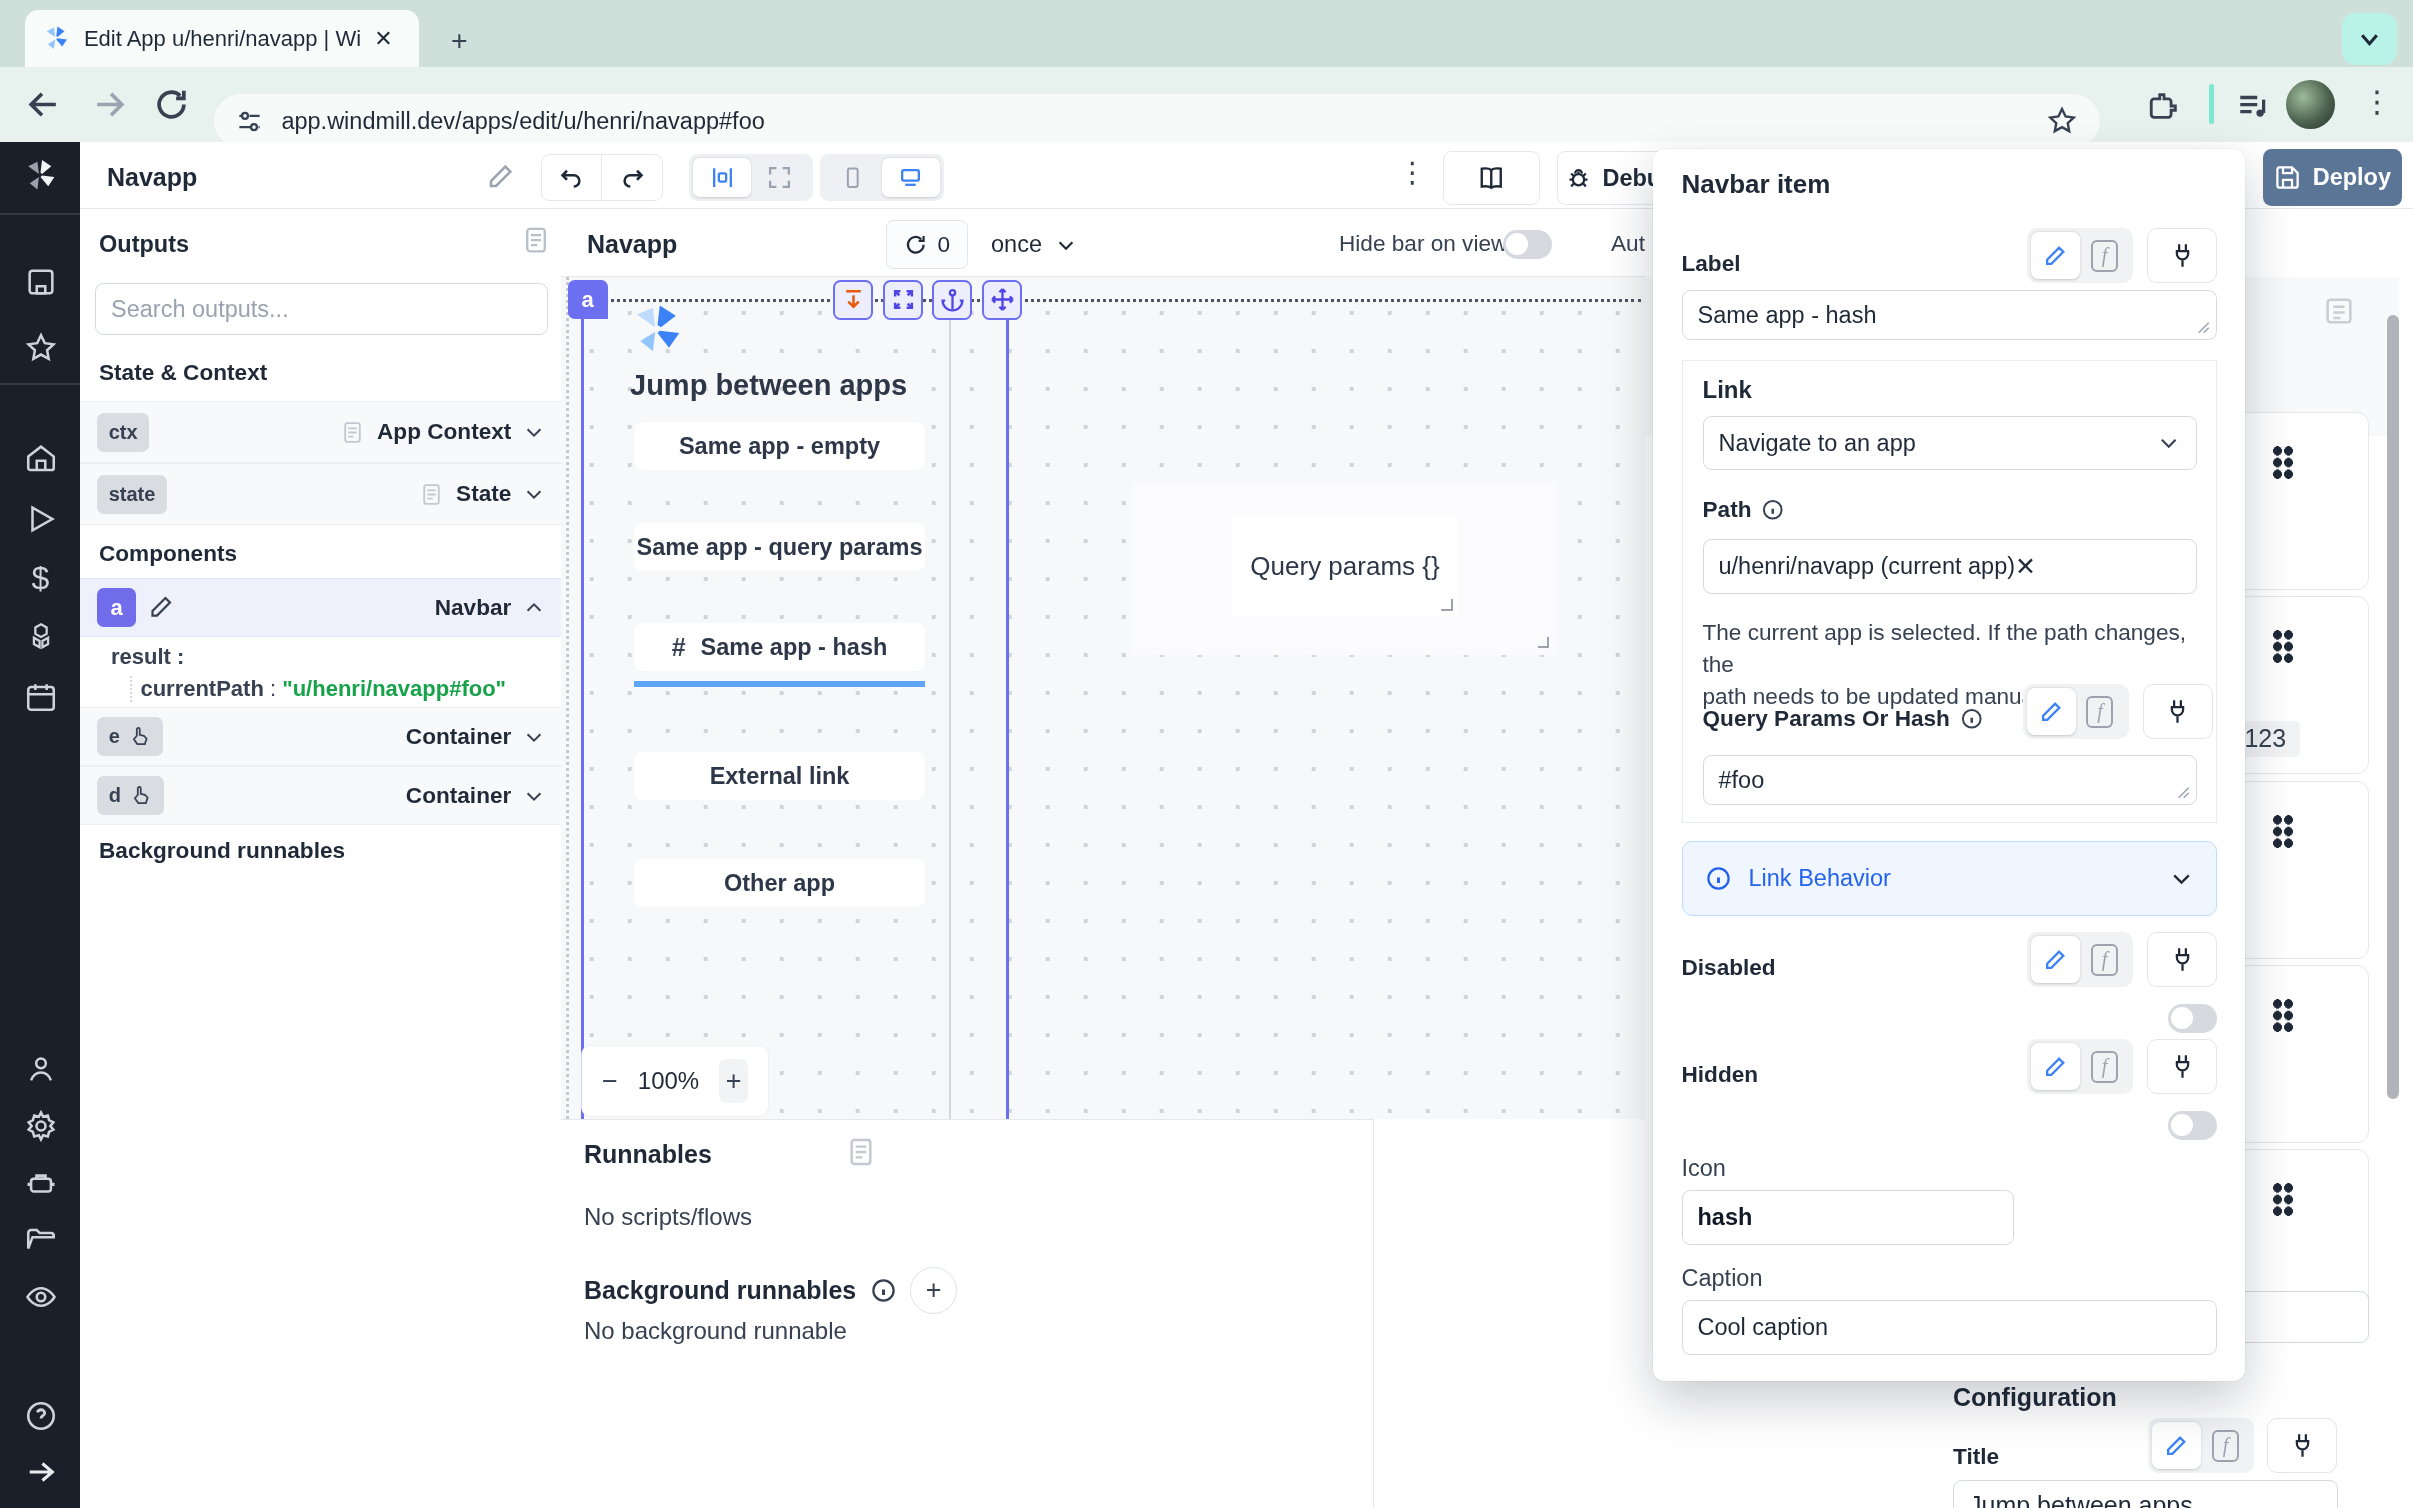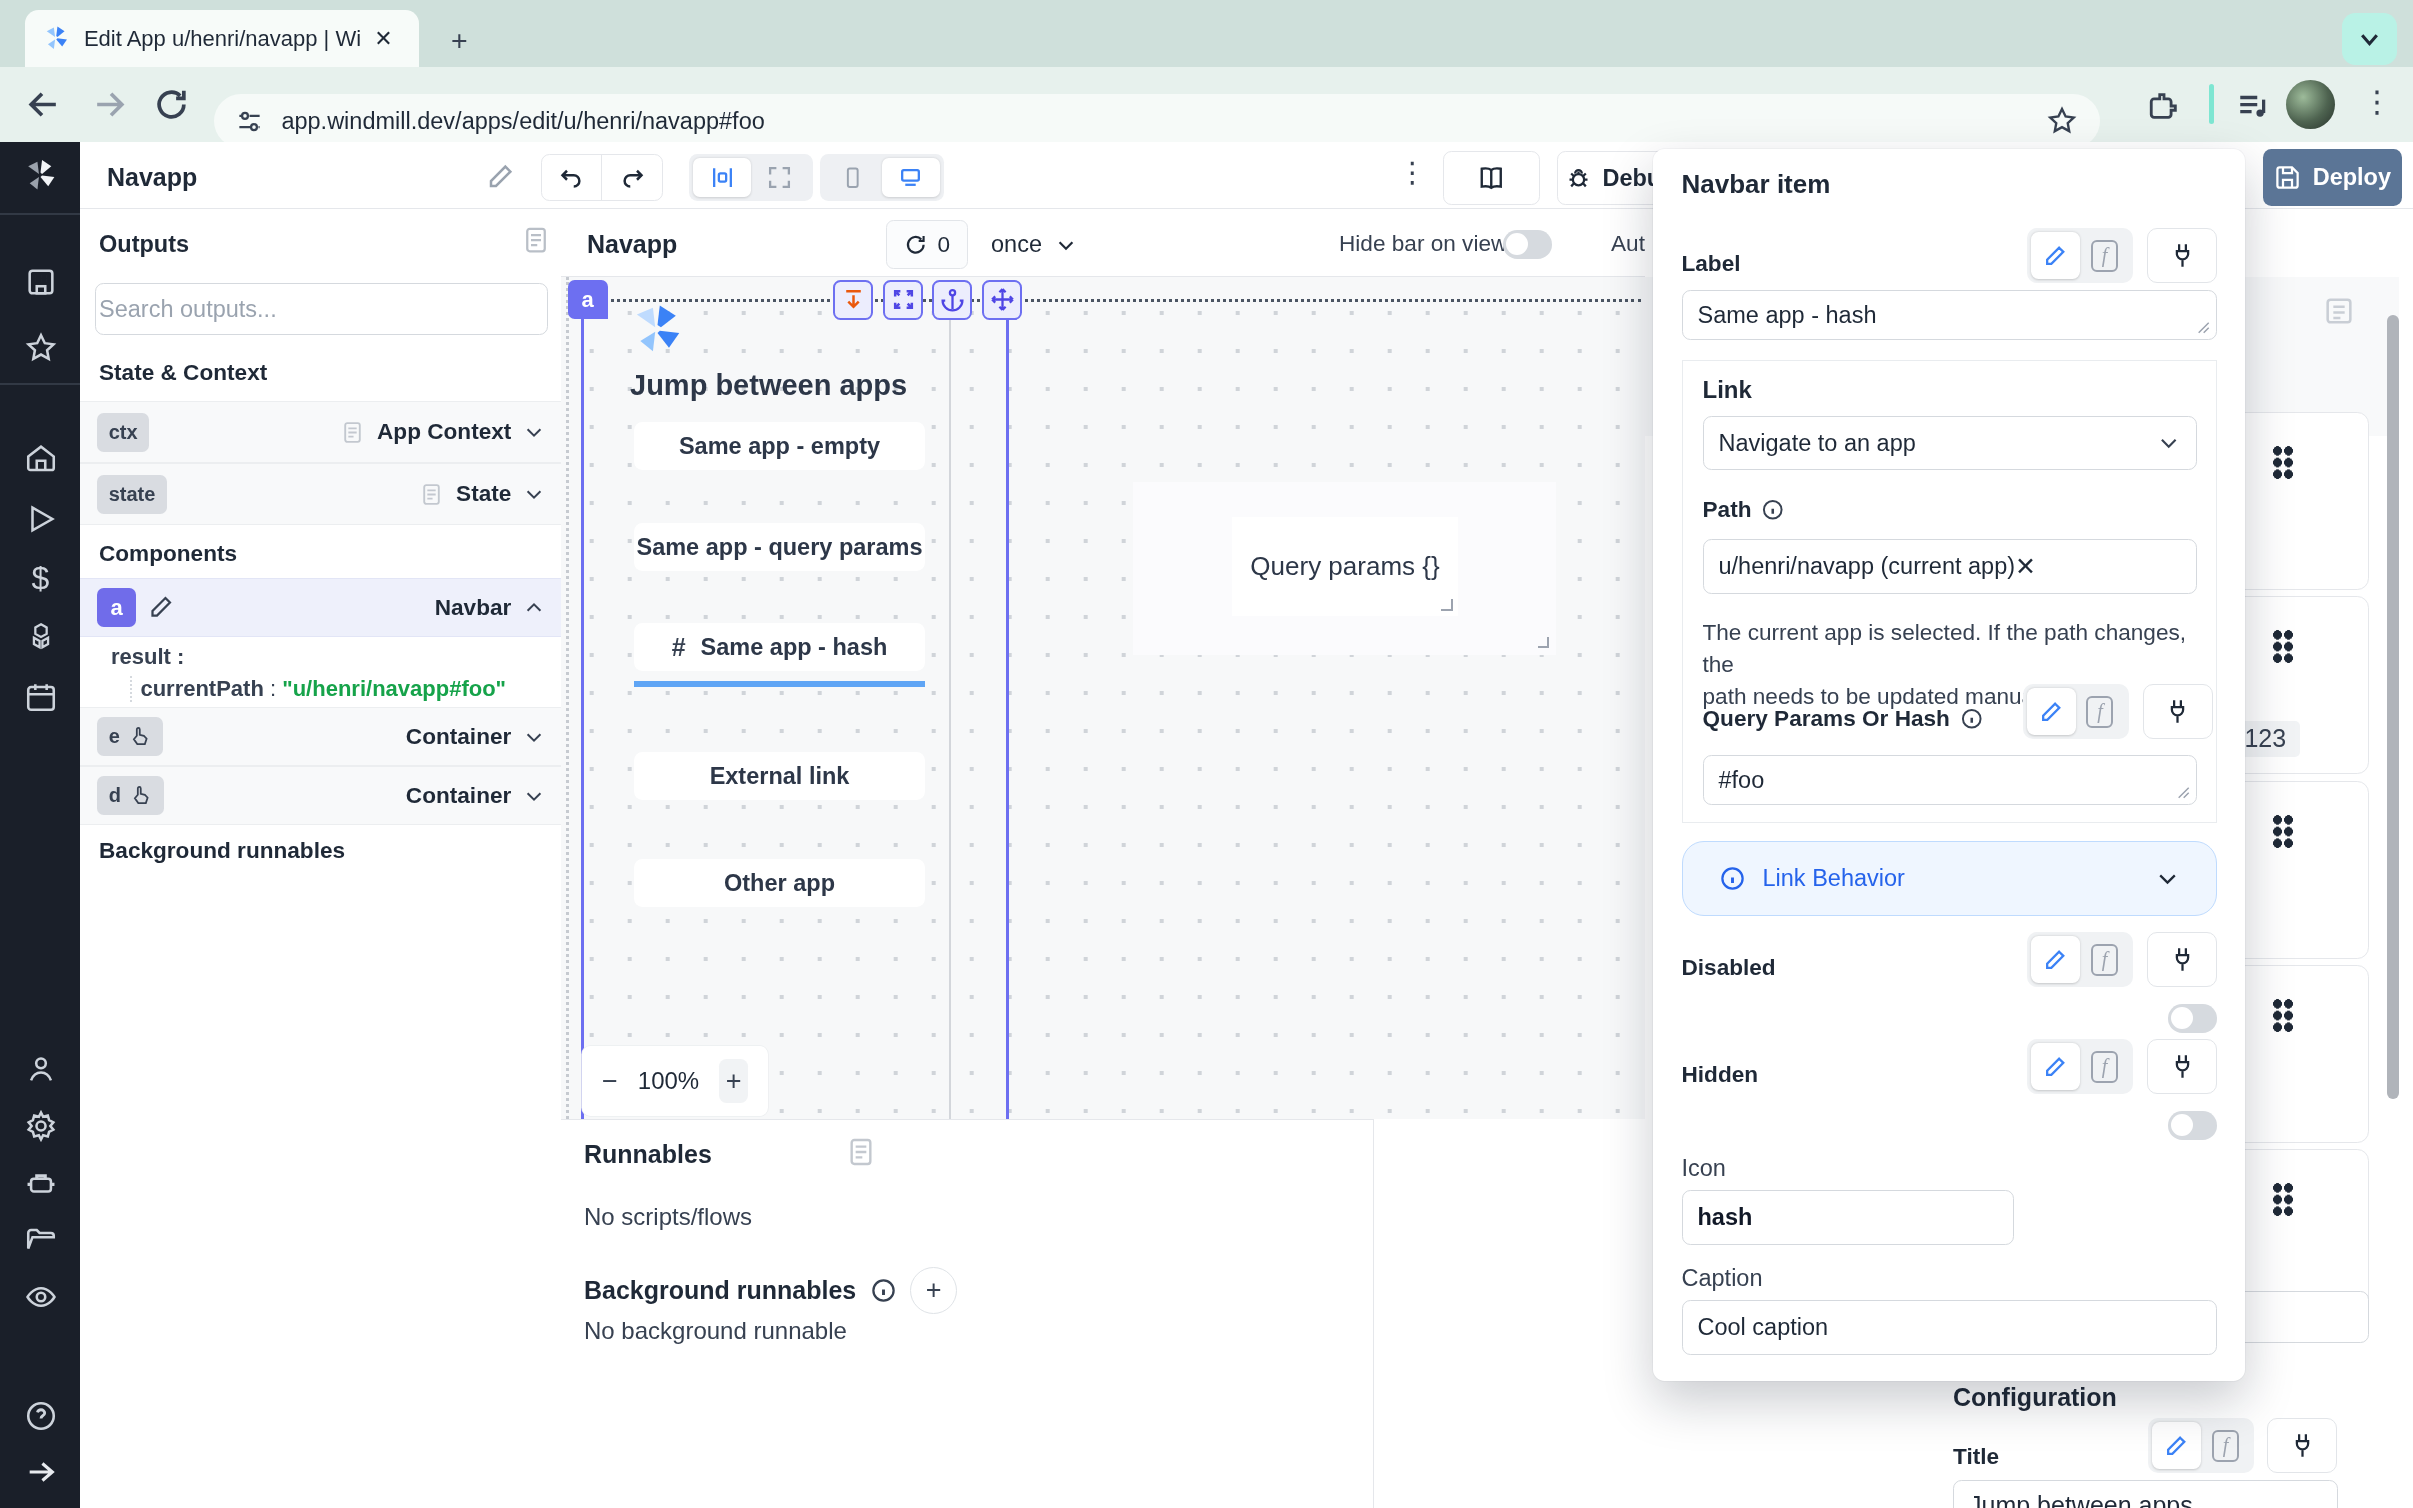--- a/index.html
+++ b/index.html
@@ -26,21 +26,21 @@
   
   .app-toolbar { left:80px; top:142px; width:2334px; height:67px; background:#ffffff; border-bottom:1.7px solid #e5e7eb; }
   .seg-group { position:absolute; top:154px; height:47px; border-radius:8.4px; display:flex; }
   .tool-btn { position:absolute; top:151px; height:54px; background:#ffffff; border:1.7px solid #e5e7eb; border-radius:8.4px; display:flex; align-items:center; justify-content:center; gap:10px; }
   .deploy { left:2263px; top:149px; width:139px; height:57px; background:#5b7596; border-radius:8.4px; display:flex; align-items:center; justify-content:center; gap:11.7px; z-index:40; }
   .deploy span { color:#ffffff; font-size:23.5px; font-weight:bold; }
 
   
   .outputs { left:80px; top:210px; width:482px; height:1299px; background:#ffffff; border-right:1.7px solid #e5e7eb; }
   .h-bold { font-weight:bold; color:#1f2937; }
-  .search-box { left:95px; top:283px; width:453px; height:52px; border:1.7px solid #d5d9de; border-radius:8.4px; display:flex; align-items:center; padding:0 3px; font-size:23.5px; color:#9aa3af; }
+  .search-box { left:95px; top:283px; width:453px; height:52px; border:1.7px solid #d5d9de; border-radius:8.4px; display:flex; align-items:center; padding:0 15px; font-size:23.5px; color:#9aa3af; }
   .o-row { position:absolute; left:80px; width:482px; display:flex; align-items:center; padding:0 17px; background:#f8f9fa; border-top:1.7px solid #eceef0; border-bottom:1.7px solid #eceef0; }
   .badge-gray { background:#d9dce1; border-radius:6.7px; color:#374151; font-weight:bold; font-size:20px; display:flex; align-items:center; justify-content:center; gap:8.4px; padding:0 11.7px; height:39px; }
   .row-right { margin-left:auto; display:flex; align-items:center; gap:11.7px; }
   .row-type { font-size:22.6px; font-weight:bold; color:#1f2937; }
 
   
   .canvas-header { left:561px; top:210px; width:1084px; height:67px; background:#ffffff; border-bottom:1.7px solid #e5e7eb; }
   .canvas { left:561px; top:277px; width:1084px; height:842px; background:#f7f8f9;
             background-image:radial-gradient(#d0d4d9 2.2px, transparent 2.3px); background-size:38px 38px; background-position:11.7px 17px; overflow:hidden; }
   .sel-vline { position:absolute; top:22px; width:2.5px; height:820px; background:#6d6ff1; }
@@ -637,21 +637,21 @@
           </svg>
         </div>
       <div class="field" style="left:20px;top:394px;width:494px;height:50px;">
         <span>#foo</span>
         <svg class="resize-diag" viewBox="0 0 16 16">
             <path d="M14 2L2 14M14 8l-6 6" stroke="#9ca3af" stroke-width="1.8"></path>
           </svg>
       </div>
     </div>
 
-    <div style="position:absolute;left:28.5px;top:692px;width:535px;height:75px;background:#eff6ff;border:1.7px solid #bfdbfe;border-radius:22px;display:flex;align-items:center;padding:0 36px;gap:17px;">
+    <div style="position:absolute;left:28.5px;top:692px;width:535px;height:75px;background:#eff6ff;border:1.7px solid #bfdbfe;border-radius:10px;display:flex;align-items:center;padding:0 22px;gap:17px;">
       <svg width="27" height="27" viewBox="0 0 24 24" fill="none" stroke="#2563eb" stroke-width="2">
           <circle cx="12" cy="12" r="9"></circle>
           <path d="M12 11v5M12 7.5h.01" stroke-width="2.6"></path>
         </svg>
       <span style="font-size:23.5px;color:#2563eb;">Link Behavior</span>
       <svg width="25" height="25" viewBox="0 0 24 24" fill="none" stroke="#1f2937" stroke-width="2.2" style="margin-left:auto;">
           <path d="M5 9l7 7 7-7"></path>
         </svg>
     </div>
 

